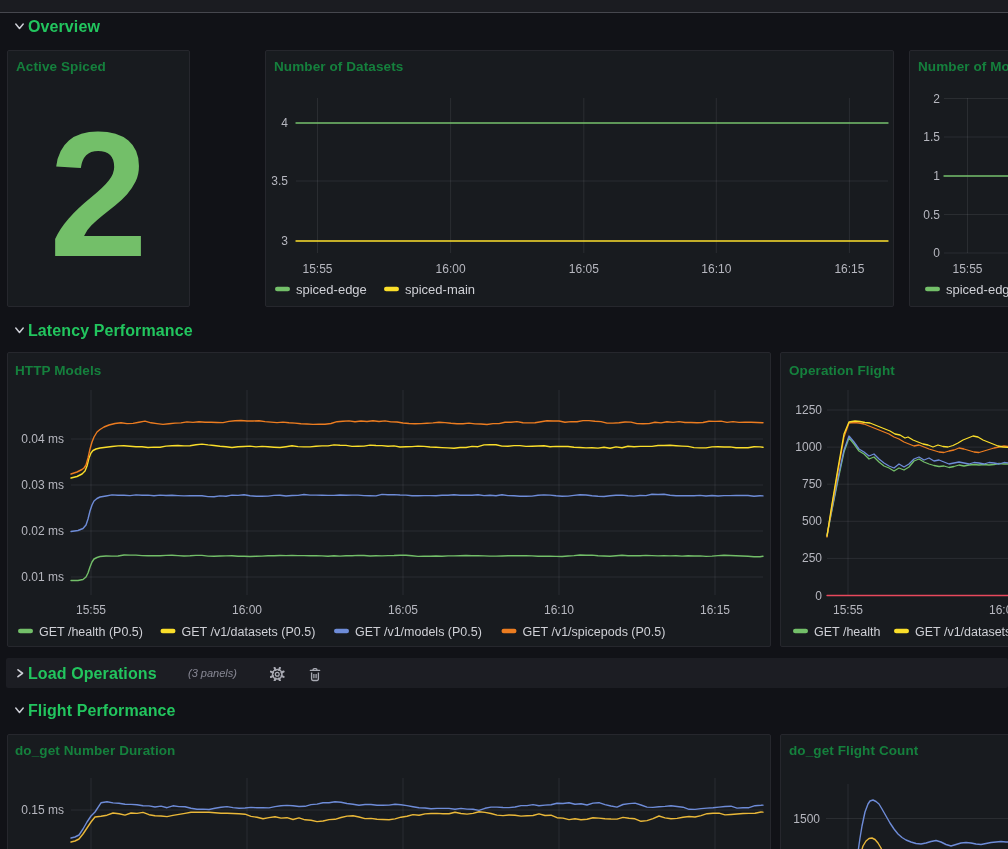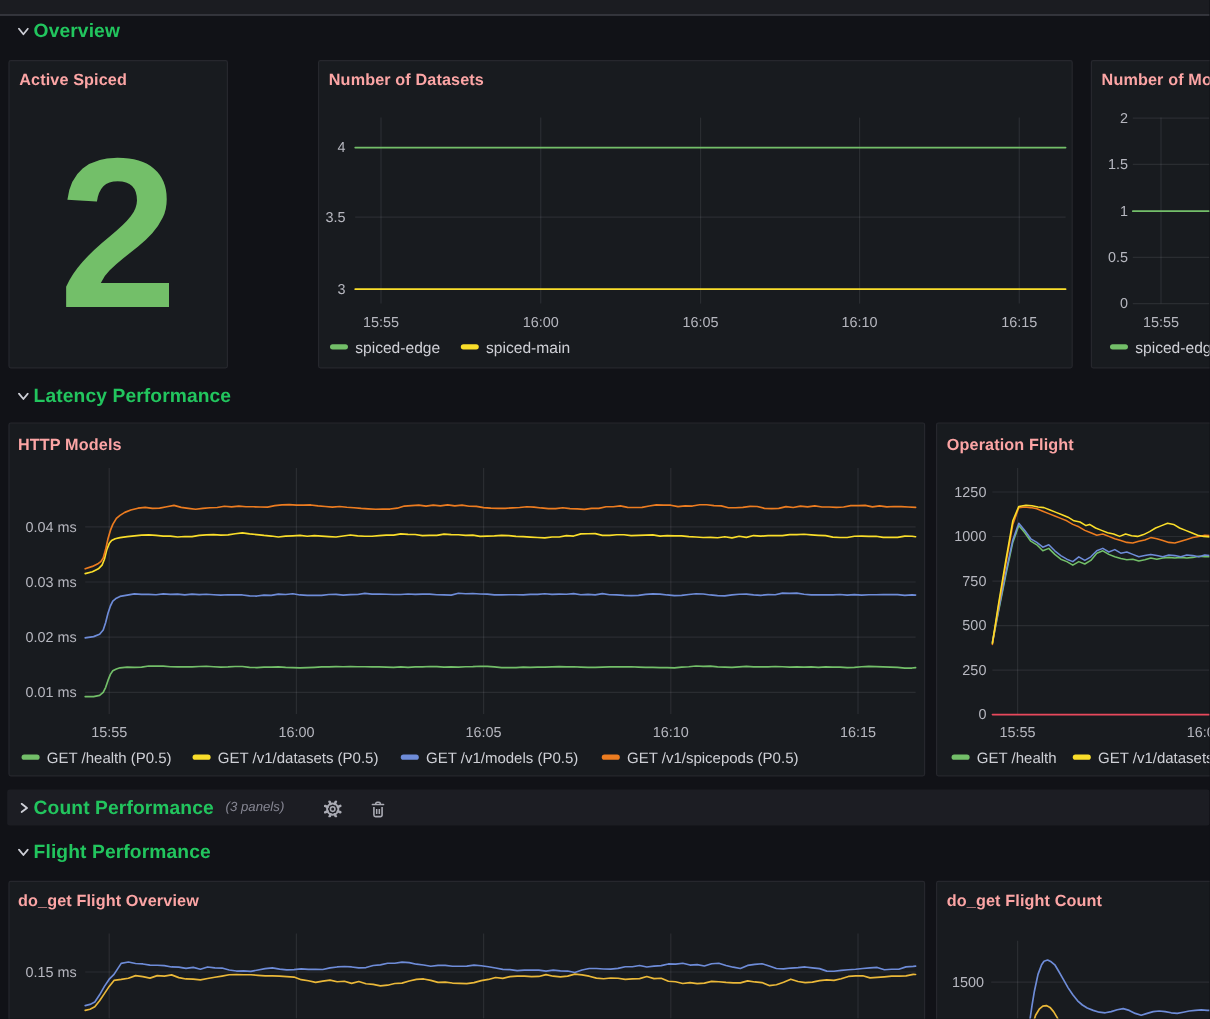--- a/index.html
+++ b/index.html
@@ -1,34 +1,34 @@
 <!DOCTYPE html>
 <html><head><meta charset="utf-8"><style>
 html,body{margin:0;padding:0}
 body{width:1008px;height:849px;overflow:hidden;position:relative;background:#111217;
 font-family:"Liberation Sans",sans-serif}
 .panel{position:absolute;background:#181b1f;border:1px solid #26272d;border-radius:2px;box-sizing:border-box}
-.ptitle{position:absolute;font-size:13.5px;font-weight:bold;color:#fca5a5;white-space:nowrap;letter-spacing:.1px}
+.ptitle{position:absolute;font-size:13.5px;font-weight:bold;color:#15803d;white-space:nowrap;letter-spacing:.1px}
 .sech{position:absolute;font-size:16px;font-weight:bold;color:#22c55e;white-space:nowrap;letter-spacing:.1px}
 text{font-family:"Liberation Sans",sans-serif}
 </style></head><body>
 <div style="position:absolute;left:0;top:0;width:1008px;height:12px;background:#1b1c21;border-bottom:1px solid #46474e"></div>
 <svg style="position:absolute;left:15px;top:23px" width="9" height="7" viewBox="0 0 9 7">
     <polyline points="0.8,1 4.5,5.5 8.2,1" fill="none" stroke="#cdced6" stroke-width="1.5" stroke-linecap="round" stroke-linejoin="round"></polyline>
   </svg>
 <div class="sech" style="left:28px;top:18px">Overview</div>
 <svg style="position:absolute;left:15px;top:327px" width="9" height="7" viewBox="0 0 9 7">
     <polyline points="0.8,1 4.5,5.5 8.2,1" fill="none" stroke="#cdced6" stroke-width="1.5" stroke-linecap="round" stroke-linejoin="round"></polyline>
   </svg>
 <div class="sech" style="left:28px;top:322px">Latency Performance</div>
 <div style="position:absolute;left:6px;top:658px;width:1002px;height:30px;background:#1c1d23;border-radius:2px"></div>
 <svg style="position:absolute;left:17px;top:669px" width="7" height="8.5" viewBox="0 0 7 8.5">
     <polyline points="1,0.8 5.5,4.25 1,7.7" fill="none" stroke="#cdced6" stroke-width="1.6" stroke-linecap="round" stroke-linejoin="round"></polyline>
   </svg>
-<div class="sech" style="left:28px;top:665px">Count Performance</div>
+<div class="sech" style="left:28px;top:665px">Load Operations</div>
 <div style="position:absolute;left:188px;top:667px;font-size:11px;font-style:italic;color:rgba(204,204,220,.6);white-space:nowrap">(3 panels)</div>
 <svg style="position:absolute;left:270px;top:666.5px" width="14.5" height="14.5" viewBox="0 0 14.5 14.5">
     <circle cx="7.25" cy="7.25" r="4.7" fill="none" stroke="#a9aab3" stroke-width="1.6"></circle>
     <circle cx="7.25" cy="7.25" r="1.9" fill="none" stroke="#a9aab3" stroke-width="1.3"></circle>
     <line x1="11.50" y1="9.00" x2="13.63" y2="9.87" stroke="#a9aab3" stroke-width="2.1" stroke-linecap="round"></line>
     <line x1="9.02" y1="11.50" x2="9.91" y2="13.62" stroke="#a9aab3" stroke-width="2.1" stroke-linecap="round"></line>
     <line x1="5.50" y1="11.50" x2="4.63" y2="13.63" stroke="#a9aab3" stroke-width="2.1" stroke-linecap="round"></line>
     <line x1="3.00" y1="9.02" x2="0.88" y2="9.91" stroke="#a9aab3" stroke-width="2.1" stroke-linecap="round"></line>
     <line x1="3.00" y1="5.50" x2="0.87" y2="4.63" stroke="#a9aab3" stroke-width="2.1" stroke-linecap="round"></line>
     <line x1="5.48" y1="3.00" x2="4.59" y2="0.88" stroke="#a9aab3" stroke-width="2.1" stroke-linecap="round"></line>
@@ -50,21 +50,21 @@
 <div class="panel" style="left:909px;top:50px;width:180px;height:257px"></div>
 <div class="panel" style="left:7px;top:352px;width:764px;height:295px"></div>
 <div class="panel" style="left:780px;top:352px;width:300px;height:295px"></div>
 <div class="panel" style="left:7px;top:734px;width:764px;height:295px"></div>
 <div class="panel" style="left:780px;top:734px;width:300px;height:295px"></div>
 <div class="ptitle" style="left:16px;top:58.5px">Active Spiced</div>
 <div class="ptitle" style="left:274px;top:58.5px">Number of Datasets</div>
 <div class="ptitle" style="left:918px;top:58.5px">Number of Models</div>
 <div class="ptitle" style="left:15px;top:362.5px">HTTP Models</div>
 <div class="ptitle" style="left:789px;top:362.5px">Operation Flight</div>
-<div class="ptitle" style="left:15px;top:742.5px">do_get Flight Overview</div>
+<div class="ptitle" style="left:15px;top:742.5px">do_get Number Duration</div>
 <div class="ptitle" style="left:789px;top:742.5px">do_get Flight Count</div>
 <div style="position:absolute;left:7px;top:83.5px;width:183px;height:222px;display:flex;align-items:center;justify-content:center">
 <span style="font-size:178px;font-weight:bold;color:#73bf69;line-height:1">2</span>
 </div>
 <svg width="1008" height="849" viewBox="0 0 1008 849" style="position:absolute;left:0;top:0">
     <line x1="317.5" y1="98" x2="317.5" y2="253" stroke="rgba(204,204,220,0.10)" stroke-width="1"></line>
     <line x1="450.6" y1="98" x2="450.6" y2="253" stroke="rgba(204,204,220,0.10)" stroke-width="1"></line>
     <line x1="583.8" y1="98" x2="583.8" y2="253" stroke="rgba(204,204,220,0.10)" stroke-width="1"></line>
     <line x1="716.3" y1="98" x2="716.3" y2="253" stroke="rgba(204,204,220,0.10)" stroke-width="1"></line>
     <line x1="849.4" y1="98" x2="849.4" y2="253" stroke="rgba(204,204,220,0.10)" stroke-width="1"></line>

